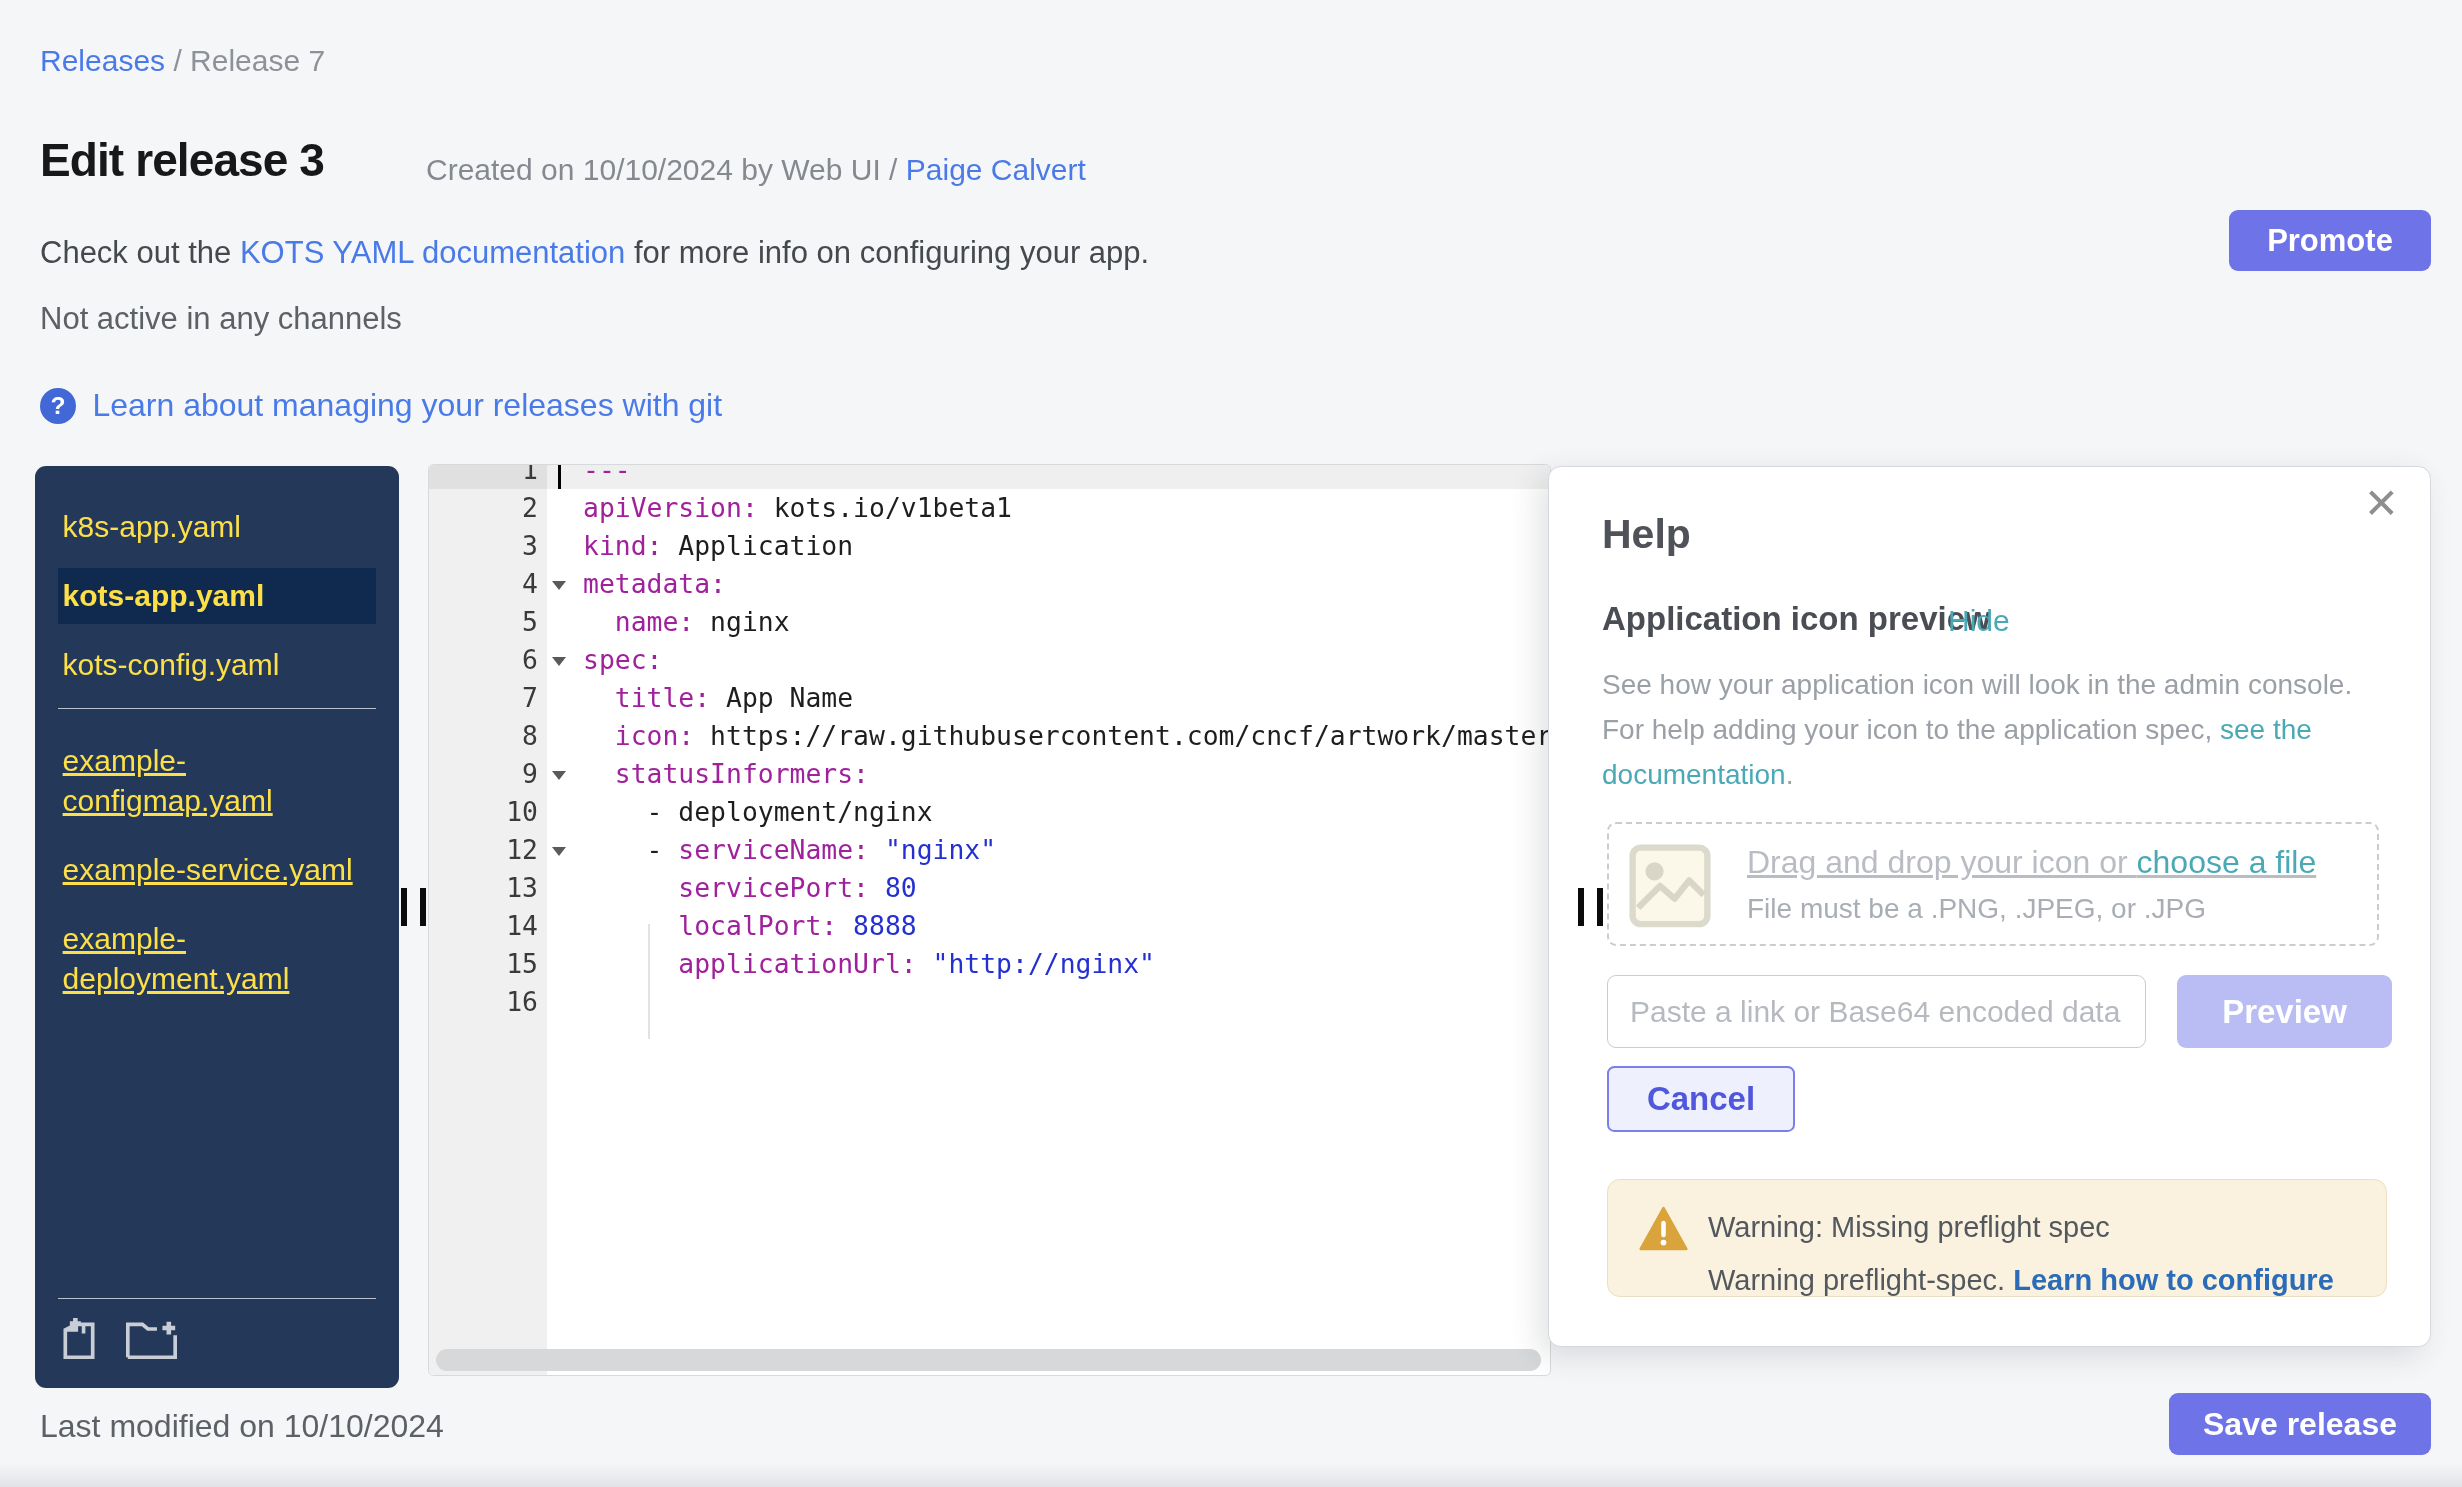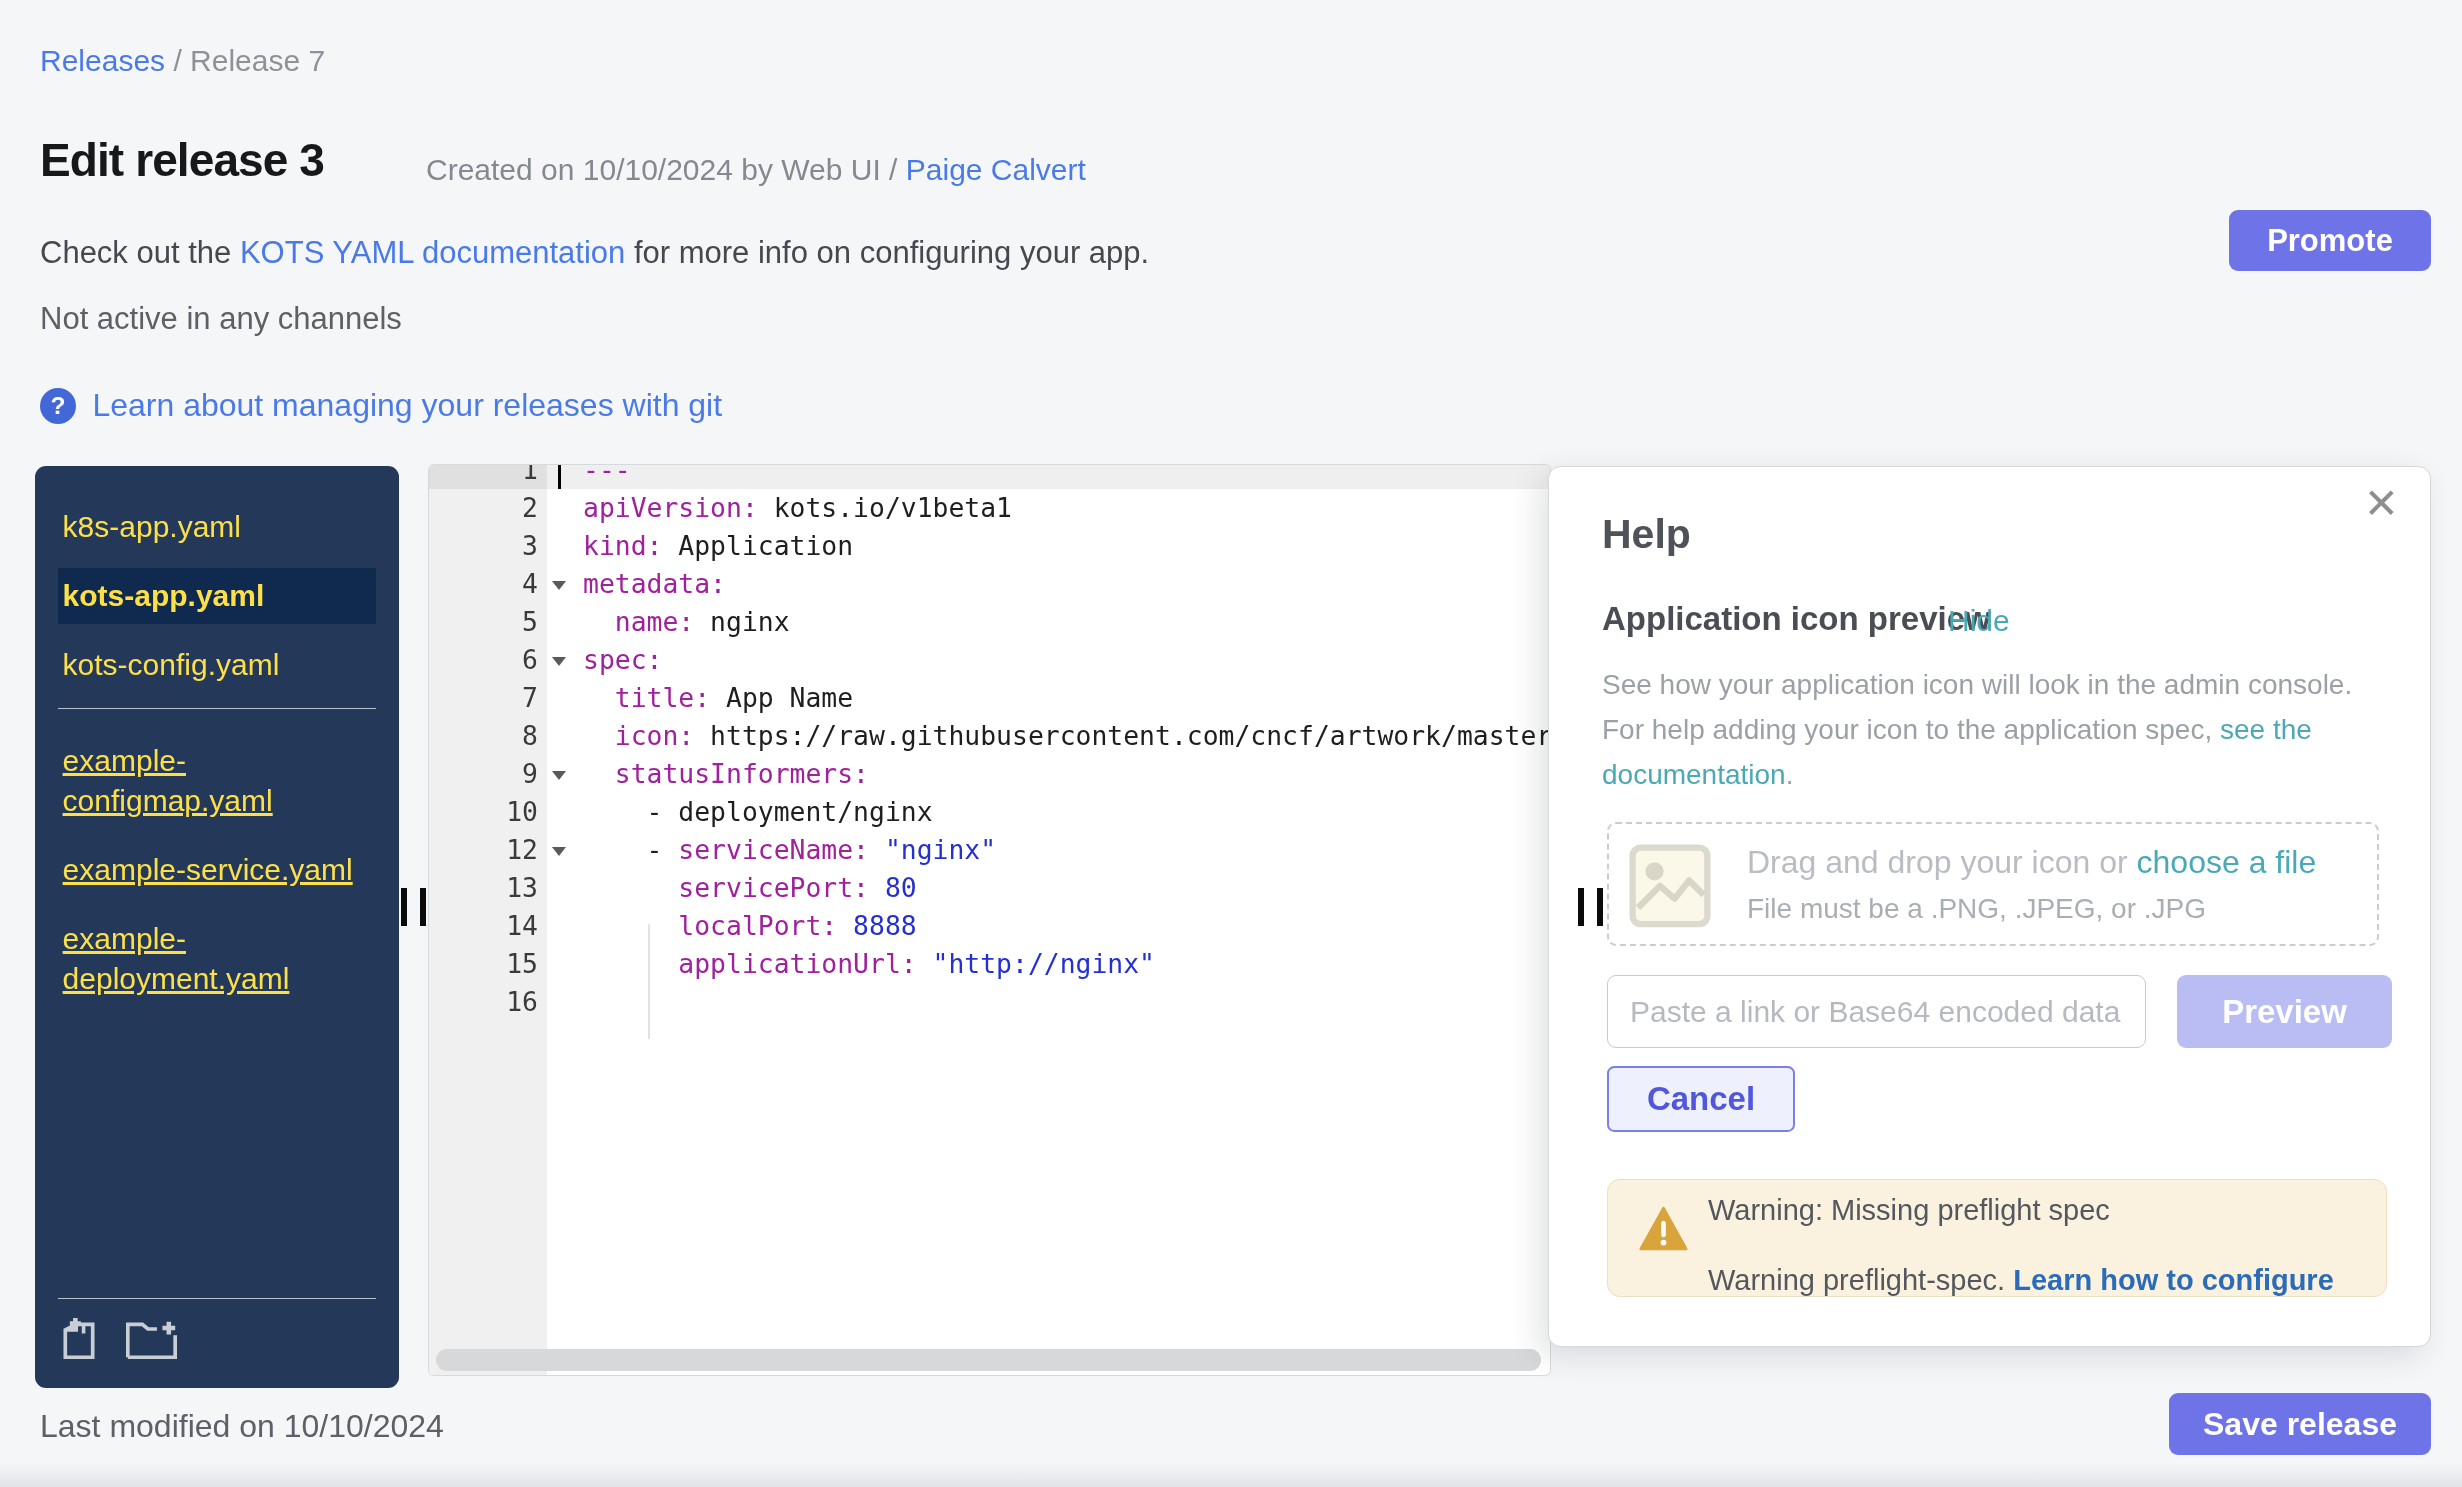--- a/index.html
+++ b/index.html
@@ -57,30 +57,30 @@
   
   .help-panel{position:absolute;left:1548px;top:466px;width:883px;height:881px;background:#fff;border:1.8px solid #d5d8dc;border-radius:12.7px;box-sizing:border-box;box-shadow:-9px 9px 31px rgba(40,50,60,0.14);z-index:20;}
   .help-close{position:absolute;right:31px;top:16.4px;font-size:42px;color:#8e8e8e;cursor:pointer;font-weight:400;line-height:42px;}
   .help-title{position:absolute;left:53px;top:44px;font-size:41px;font-weight:600;color:#4f5359;}
   .help-subhead{position:absolute;left:53px;top:133px;font-size:33px;font-weight:700;color:#4a4e54;}
   .hide-link{position:absolute;left:399px;top:137px;font-size:30px;color:var(--teal);font-weight:400;text-align:center;}
   .help-para{position:absolute;left:53px;top:195px;width:783px;font-size:28px;line-height:45px;color:#9ba0a7;}
   .help-para a{color:var(--teal);}
   .dropzone{position:absolute;left:58px;top:355px;width:772px;height:124px;border:2.7px dashed #c9ccd1;border-radius:9px;box-sizing:border-box;cursor:pointer;}
   .dropzone .img-icon{position:absolute;left:20px;top:18px;}
-  .drop-text1{position:absolute;left:138px;top:20px;font-size:32px;color:#b9bdc3;}
+  .drop-text1{position:absolute;left:138px;top:20px;font-size:32px;color:#b9bdc3;text-decoration:underline;}
   .drop-text1 a{color:var(--teal);}
   .drop-text2{position:absolute;left:138px;top:69px;font-size:28px;color:#a9aeb5;}
   .icon-input{position:absolute;left:58px;top:508px;width:539px;height:73px;border:1.8px solid #c8cbd0;border-radius:9px;box-sizing:border-box;font-size:30px;color:#5a5e64;padding:0 22px;font-family:"Liberation Sans",sans-serif;outline:none;}
   .icon-input::placeholder{color:#b6bac0;}
   #preview-btn{position:absolute;left:628px;top:508px;width:215px;height:73px;font-size:33px;background:var(--accent-soft);border-radius:9px;}
   #cancel-btn{position:absolute;left:58px;top:599px;width:188px;height:66px;background:#eef0fd;border:2.7px solid #7a7fe9;border-radius:7.3px;color:#5057dd;font-size:33px;font-weight:700;display:flex;align-items:center;justify-content:center;cursor:pointer;box-sizing:border-box;}
   .warning-box{position:absolute;left:58px;top:712px;width:780px;height:118px;background:var(--warning-bg);border:0.9px solid #eadfc2;border-radius:12.7px;box-sizing:border-box;overflow:hidden;}
   .warning-box svg{position:absolute;left:31px;top:25.5px;}
-  .warn-line1{position:absolute;left:100px;top:14px;font-size:29px;color:#53585e;}
+  .warn-line1{position:absolute;left:100px;top:31px;font-size:29px;color:#53585e;}
   .warn-line2{position:absolute;left:100px;top:84px;font-size:29px;color:#53585e;}
   .warn-line2 a{color:var(--link-doc);font-weight:600;}
   
   .last-modified{position:absolute;left:40px;top:1408px;font-size:32px;color:#5d6167;}
   .bottom-strip{position:absolute;left:0;right:0;bottom:0;height:25.5px;background:linear-gradient(#f5f6f8,#e0e2e6);}
 </style>
 </head>
 <body>
 
 <div id="app">

